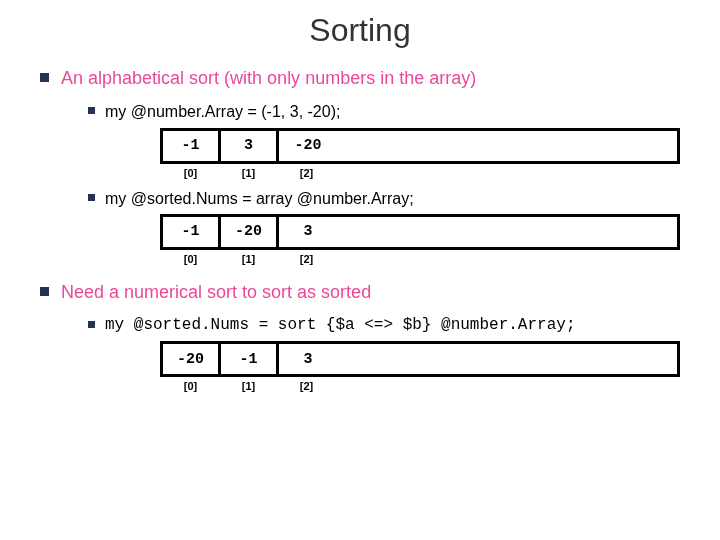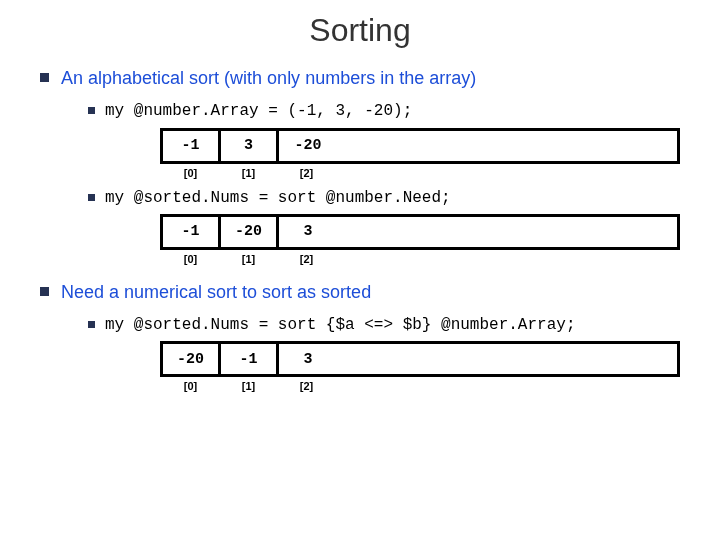--- a/index.html
+++ b/index.html
@@ -40,26 +40,26 @@
     flex-shrink: 0;
     margin-top: 6px;
   }
   .bullet.small {
     width: 7px;
     height: 7px;
     margin-top: 5px;
   }
   .level1-text {
     font-size: 18px;
-    color: #1d4ed8;
+    color: #ec4899;
     line-height: 1.3;
   }
   .level2-text {
     font-size: 16px;
-    font-family: Liberation Mono, monospace;
+    font-family: Liberation Sans, sans-serif;
     color: #000;
     line-height: 1.2;
   }
   .level2-text.sans {
     font-family: Liberation Mono, monospace;
   }
   .array-block {
     margin-left: 120px;
     margin-top: 6px;
     margin-bottom: 10px;
@@ -119,21 +119,21 @@
   </div>
   <div class="index-row">
     <div class="index-cell">[0]</div>
     <div class="index-cell">[1]</div>
     <div class="index-cell">[2]</div>
   </div>
 </div>
 
 <div class="level2">
   <span class="bullet small"></span>
-  <span class="level2-text">my @sorted.Nums = sort @number.Need;</span>
+  <span class="level2-text">my @sorted.Nums = array @number.Array;</span>
 </div>
 
 <div class="array-block">
   <div class="array-row">
     <div class="array-cell">-1</div>
     <div class="array-cell">-20</div>
     <div class="array-cell">3</div>
   </div>
   <div class="index-row">
     <div class="index-cell">[0]</div>

